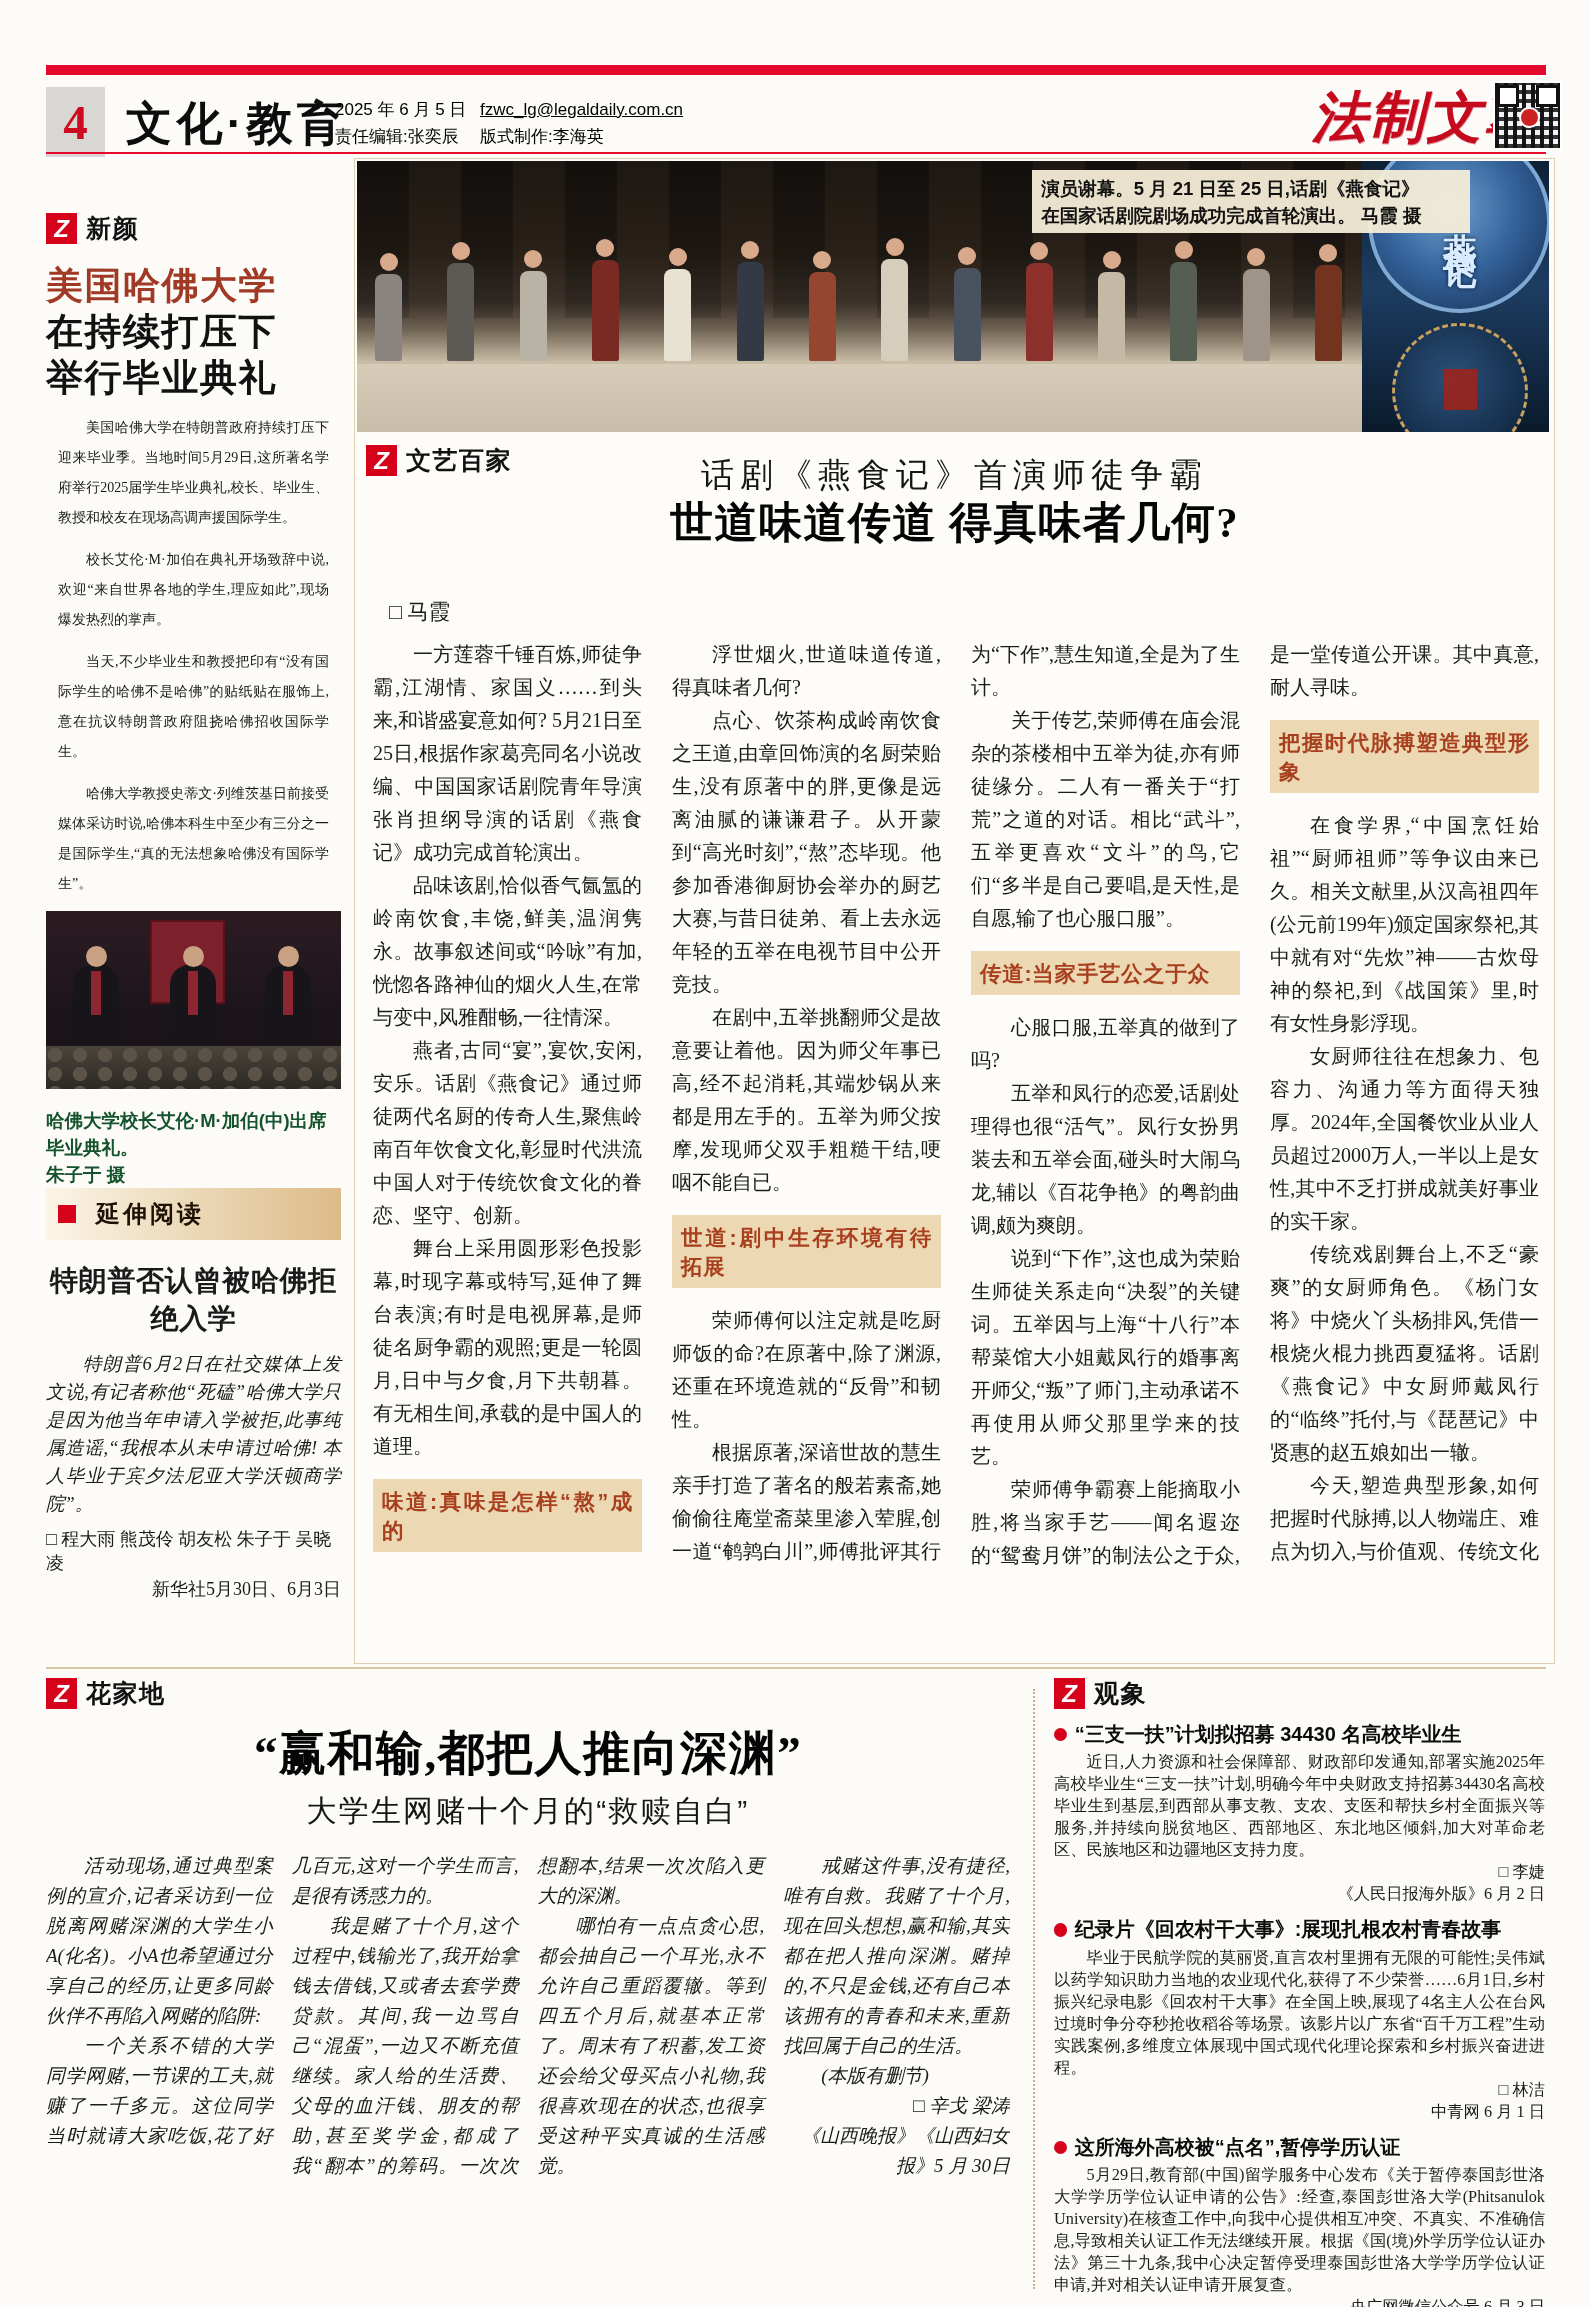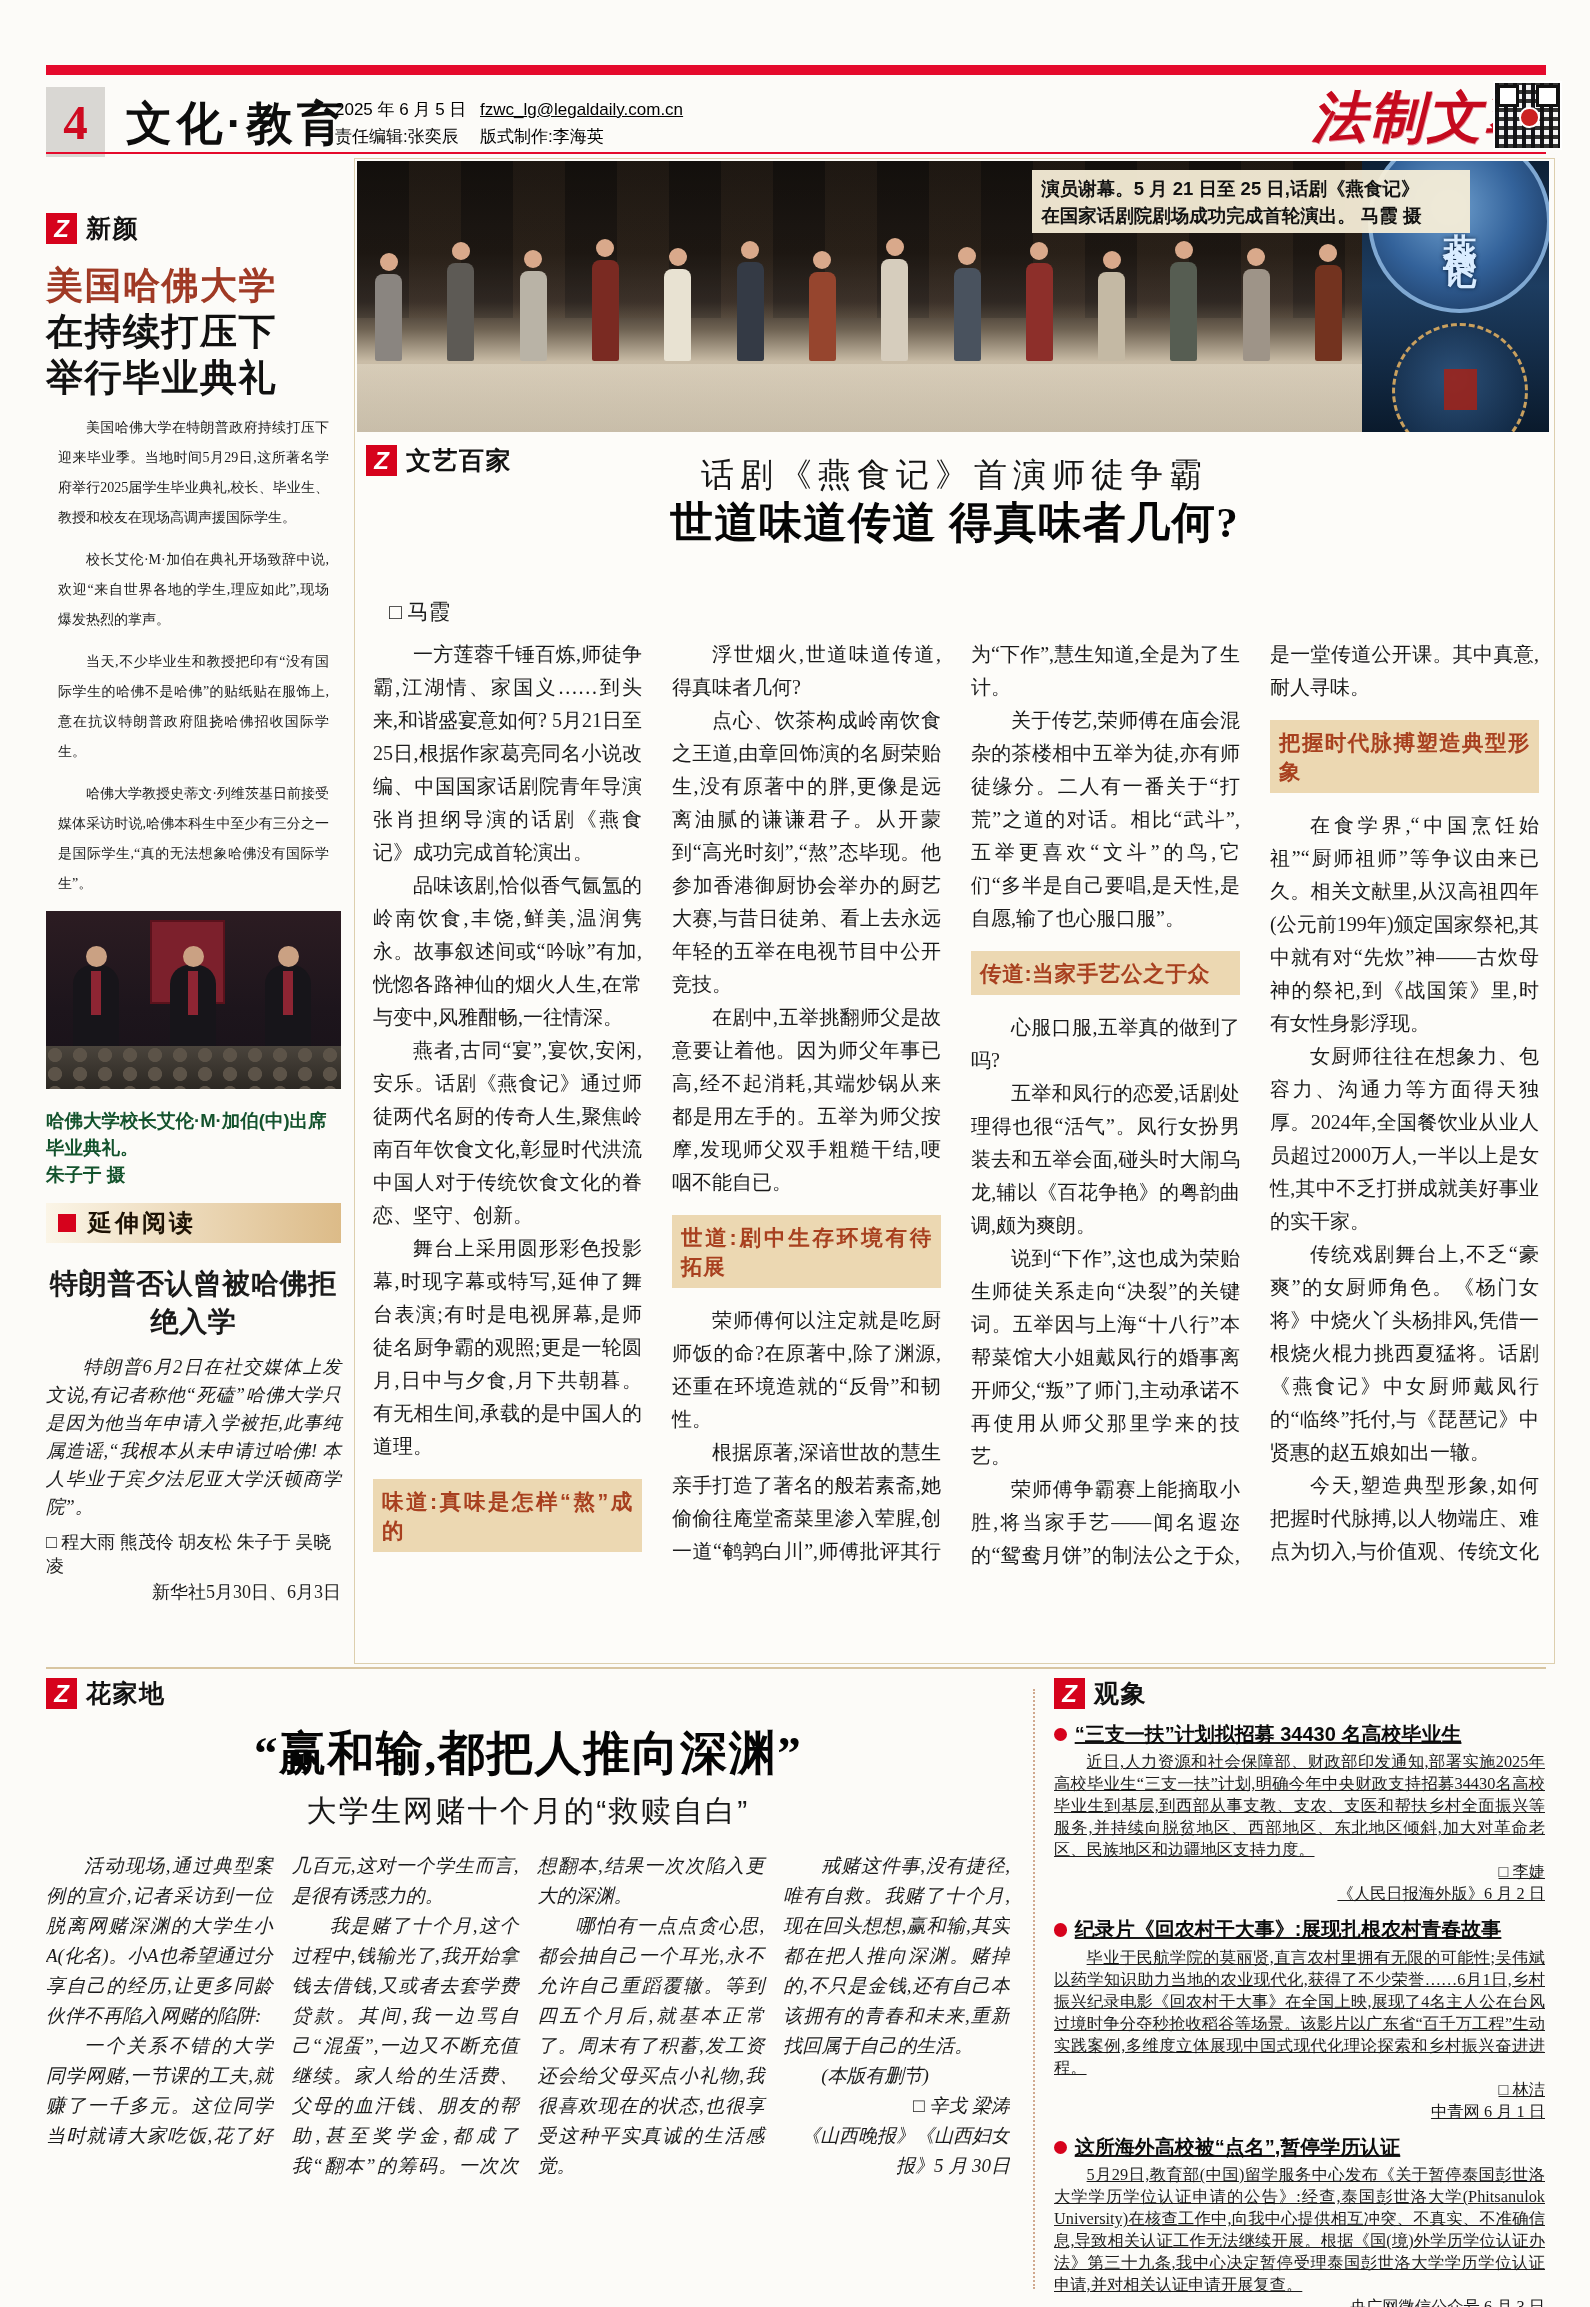--- a/index.html
+++ b/index.html
@@ -39,21 +39,21 @@
   .h-body p{margin:12px;font-size:14px;line-height:30px;text-indent:2em;text-align:justify;}
   .h-photo{position:relative;margin-top:12px;height:178px;background:linear-gradient(180deg,#2c1c22,#1d151c 55%,#181219);overflow:hidden;}
   .h-banner{position:absolute;left:104px;top:9px;width:71px;height:80px;background:#7c202c;border:2.2px solid #5a121c;}
   .gown{position:absolute;bottom:41px;width:46px;height:83px;background:#17151a;border-radius:19px 19px 3px 3px;}
   .gown::before{content:"";position:absolute;left:12.6px;top:-19px;width:21px;height:21px;border-radius:50%;background:#caa183;}
   .gown::after{content:"";position:absolute;left:18px;top:6px;width:10.4px;height:44px;background:#8e2533;}
   .h-crowd{position:absolute;left:0;right:0;bottom:0;height:43px;
            background:radial-gradient(circle at 9px 9px,#5c5348 6.7px,transparent 7.4px),linear-gradient(#4a443c,#2c2823);
            background-size:25px 19px,100% 100%;}
   .h-caption{margin-top:18px;font:700 18.5px "Liberation Sans",sans-serif;line-height:27px;color:#14532d;}
-  .ext-band{margin-top:15px;height:40px;background:linear-gradient(90deg,#fbf5e7,#dcbb88);display:flex;align-items:center;gap:12px;padding:0 12px;}
+  .ext-band{margin-top:0;height:52px;background:linear-gradient(90deg,#fbf5e7,#dcbb88);display:flex;align-items:center;gap:20px;padding:0 12px;}
   .ext-band .rsq{width:18px;height:18px;background:#d6021c;flex:none;}
   .ext-band .etitle{font:700 24px "Liberation Sans",sans-serif;letter-spacing:3px;color:#1d1205;}
   .ext-headline{text-align:center;font-weight:900;font-size:28px;margin:22px 0 12px;letter-spacing:0.7px;}
   .ext-body{font-style:italic;font-size:18.5px;line-height:28px;text-indent:2em;text-align:justify;margin:0;}
   .ext-byline{font-size:18px;margin-top:9px;}
   .ext-source{font-size:18px;text-align:right;margin-top:1.5px;}
 
   
   .article-box{left:354px;top:158px;width:1199px;height:1504px;border:1.5px solid #ddcfae;background:#fdfcf9;}
   .stage-photo{position:absolute;left:2.2px;top:2.2px;width:1192px;height:271px;overflow:hidden;
@@ -99,21 +99,21 @@
   .g-headline{text-align:center;font-weight:900;font-size:47px;letter-spacing:1.5px;margin:12px 0 6px;color:#050505;}
   .g-subtitle{text-align:center;font:400 30px "Liberation Sans",sans-serif;letter-spacing:2.2px;color:#161616;}
   .g-cols{margin-top:19px;height:444px;column-count:4;column-gap:19px;font-style:italic;
       font-size:19px;line-height:30px;text-align:justify;overflow:hidden;}
   .g-cols p{margin:0;text-indent:2em;}
   .g-note{text-indent:2em;}
   .g-byline{text-align:right;text-indent:0 !important;}
   .g-source{text-align:right;text-indent:0 !important;}
 
   .gx{left:1054px;top:1677px;width:491px;}
-  .gx-item{margin-top:12px;text-decoration:underline;}
+  .gx-item{margin-top:12px;}
   .gx-head{display:flex;align-items:flex-start;gap:7.4px;font:700 20px "Liberation Sans",sans-serif;line-height:25px;color:#0b0b0b;}
   .dot{width:13.3px;height:13.3px;border-radius:50%;background:#d6021c;flex:none;margin-top:6px;}
   .gx-body{margin:4.4px 0 0;font-size:16.3px;line-height:22px;text-indent:2em;text-align:justify;color:#1c1c1c;}
   .gx-by{font-size:16.3px;line-height:22px;text-align:right;}
   .gx-src{font-size:16.3px;line-height:22px;text-align:right;}
 </style>
 </head>
 <body>
 
 <div id="paper">

